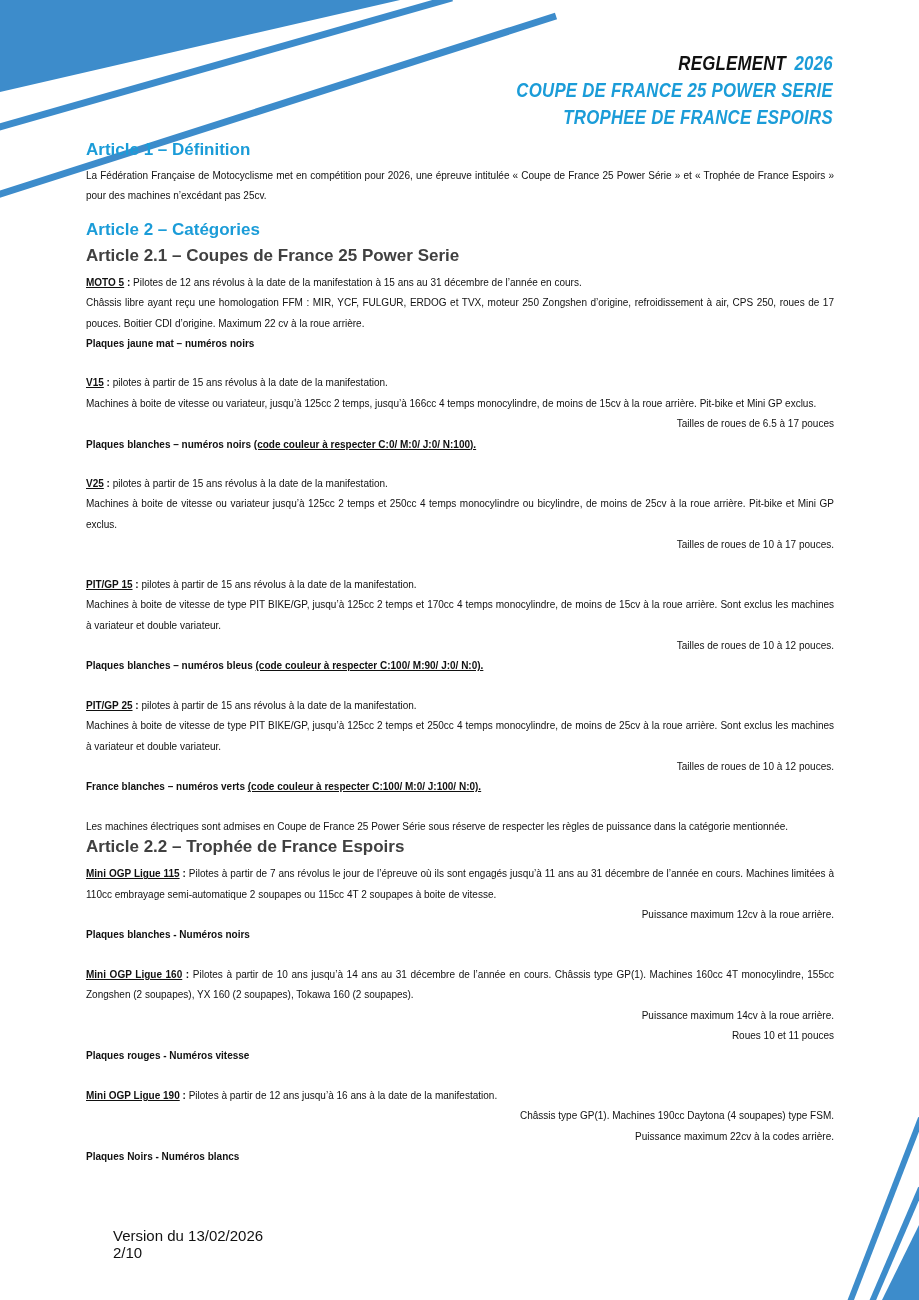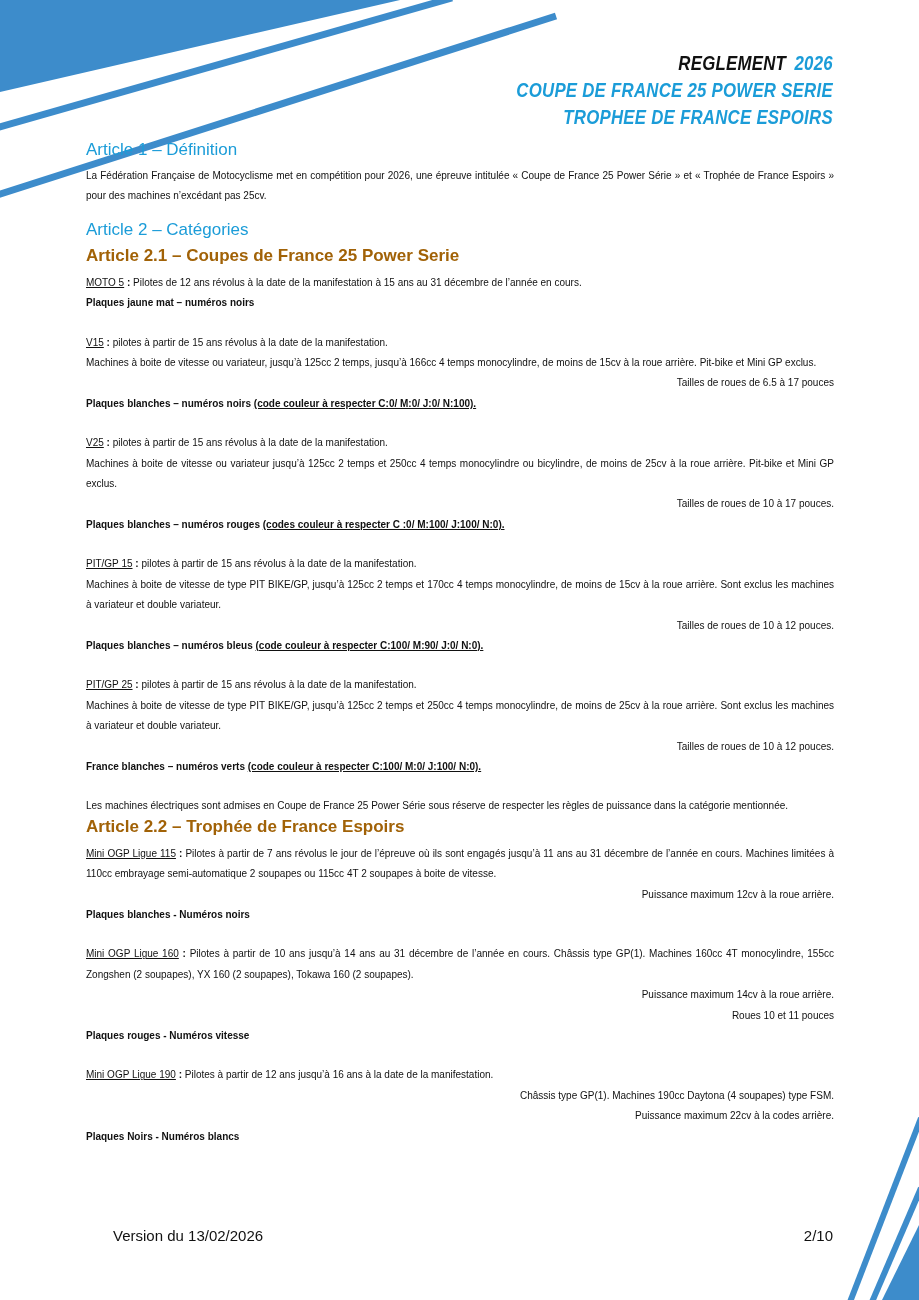--- a/index.html
+++ b/index.html
@@ -15,36 +15,36 @@
     position:absolute;top:50px;right:86px;text-align:right;
     font-style:italic;font-weight:800;line-height:27px;font-size:20px;
     letter-spacing:.3px;white-space:nowrap;
   }
   .doc-header .hline{transform:scaleX(.84);transform-origin:100% 50%;}
   .hdr-blue{color:#1b9cd8;}
   .hdr-black{color:#111;}
   .hdr-year{margin-left:10px;}
 
   .content{position:absolute;left:86px;top:140px;width:748px;}
-  .h-blue{color:#1b9cd8;font-size:17px;font-weight:normal;margin:0 0 6px 0;}
-  .h-black{color:#a16207;font-size:17px;font-weight:bold;margin:0 0 7px 0;}
+  .h-blue{color:#1b9cd8;font-size:17px;font-weight:bold;margin:0 0 6px 0;}
+  .h-black{color:#404040;font-size:17px;font-weight:bold;margin:0 0 7px 0;}
   .mt-sec{margin-top:13px;}
   p.body{font-size:10px;line-height:20.4px;margin:0;text-align:justify;}
   p.single{text-align:right;}
   .cat{margin-bottom:19px;}
   .cat:last-child{margin-bottom:0;}
-  .lbl{font-weight:normal;text-decoration:underline;}
+  .lbl{font-weight:bold;text-decoration:underline;}
   .b{font-weight:bold;}
   .plaque{font-weight:bold;text-align:left;}
   .code-u{font-weight:bold;text-decoration:underline;}
   .note{margin-top:15px;margin-bottom:15px;}
 
   .doc-footer{
     position:absolute;left:113px;right:86px;top:1227px;
-    display:flex;justify-content:space-between;font-size:15px;color:#111;
+    display:flex;justify-content:space-between;font-size:15px;color:#111;flex-direction:column;
   }
 </style>
 </head>
 <body>
 
 <div class="page">
 
   <svg class="deco-top" width="560" height="205" viewBox="0 0 560 205">
     <polygon points="0,0 400,0 0,92" fill="#3d8ccb"></polygon>
     <line x1="-4" y1="128" x2="452" y2="-2" stroke="#3d8ccb" stroke-width="7"></line>
@@ -66,35 +66,35 @@
   <div class="content">
 
     <h2 class="h-blue">Article 1 – Définition</h2>
     <p class="body">La Fédération Française de Motocyclisme met en compétition pour 2026, une épreuve intitulée « Coupe de France 25 Power Série » et « Trophée de France Espoirs » pour des machines n’excédant pas 25cv.</p>
 
     <h2 class="h-blue mt-sec">Article 2 – Catégories</h2>
     <h2 class="h-black">Article 2.1 – Coupes de France 25 Power Serie</h2>
 
     <div class="cat">
       <p class="body"><span class="lbl">MOTO 5</span><span class="b"> : </span><span>Pilotes de 12 ans révolus à la date de la manifestation à 15 ans au 31 décembre de l’année en cours.</span></p>
+      <p class="body">Châssis libre ayant reçu une homologation FFM : MIR, YCF, FULGUR, ERDOG et TVX, moteur 250 Zongshen d’origine, refroidissement à air, CPS 250, roues de 17 pouces. Boitier CDI d’origine. Maximum 22 cv à la roue arrière.</p>
       <p class="body plaque">Plaques jaune mat – numéros noirs</p>
     </div>
 
     <div class="cat">
       <p class="body"><span class="lbl">V15</span><span class="b"> : </span><span>pilotes à partir de 15 ans révolus à la date de la manifestation.</span></p>
       <p class="body">Machines à boite de vitesse ou variateur, jusqu’à 125cc 2 temps, jusqu’à 166cc 4 temps monocylindre, de moins de 15cv à la roue arrière. Pit-bike et Mini GP exclus.</p>
       <p class="body single">Tailles de roues de 6.5 à 17 pouces</p>
       <p class="body plaque"><span>Plaques blanches – numéros noirs </span><span class="code-u">(code couleur à respecter C:0/ M:0/ J:0/ N:100).</span></p>
     </div>
 
     <div class="cat">
       <p class="body"><span class="lbl">V25</span><span class="b"> : </span><span>pilotes à partir de 15 ans révolus à la date de la manifestation.</span></p>
       <p class="body">Machines à boite de vitesse ou variateur jusqu’à 125cc 2 temps et 250cc 4 temps monocylindre ou bicylindre, de moins de 25cv à la roue arrière. Pit-bike et Mini GP exclus.</p>
       <p class="body single">Tailles de roues de 10 à 17 pouces.</p>
-      <p class="body plaque"><span>Plaques blanches – numéros rouges </span><span class="code-u">(codes couleur à respecter C :0/ M:100/ J:100/ N:0).</span></p>
     </div>
 
     <div class="cat">
       <p class="body"><span class="lbl">PIT/GP 15</span><span class="b"> : </span><span>pilotes à partir de 15 ans révolus à la date de la manifestation.</span></p>
       <p class="body">Machines à boite de vitesse de type PIT BIKE/GP, jusqu’à 125cc 2 temps et 170cc 4 temps monocylindre, de moins de 15cv à la roue arrière. Sont exclus les machines à variateur et double variateur.</p>
       <p class="body single">Tailles de roues de 10 à 12 pouces.</p>
       <p class="body plaque"><span>Plaques blanches – numéros bleus </span><span class="code-u">(code couleur à respecter C:100/ M:90/ J:0/ N:0).</span></p>
     </div>
 
     <div class="cat">

